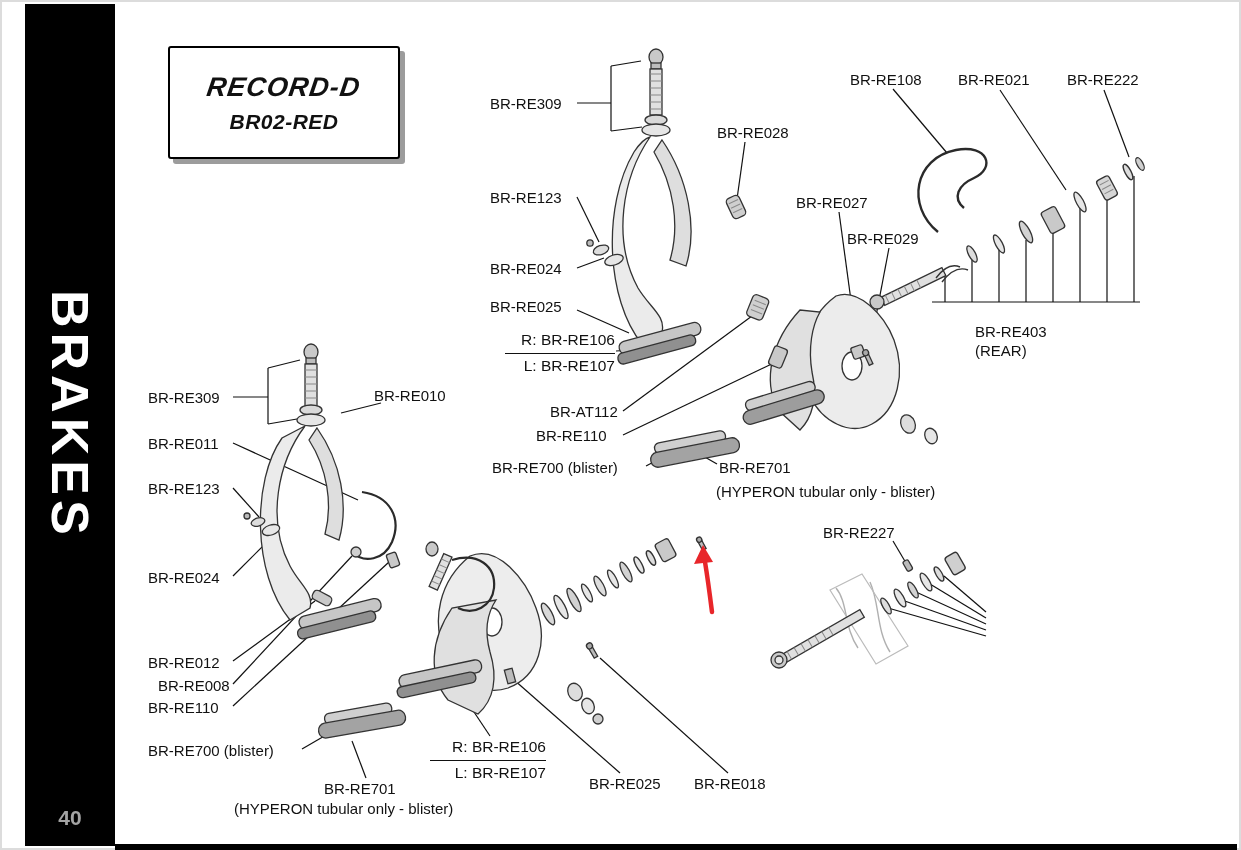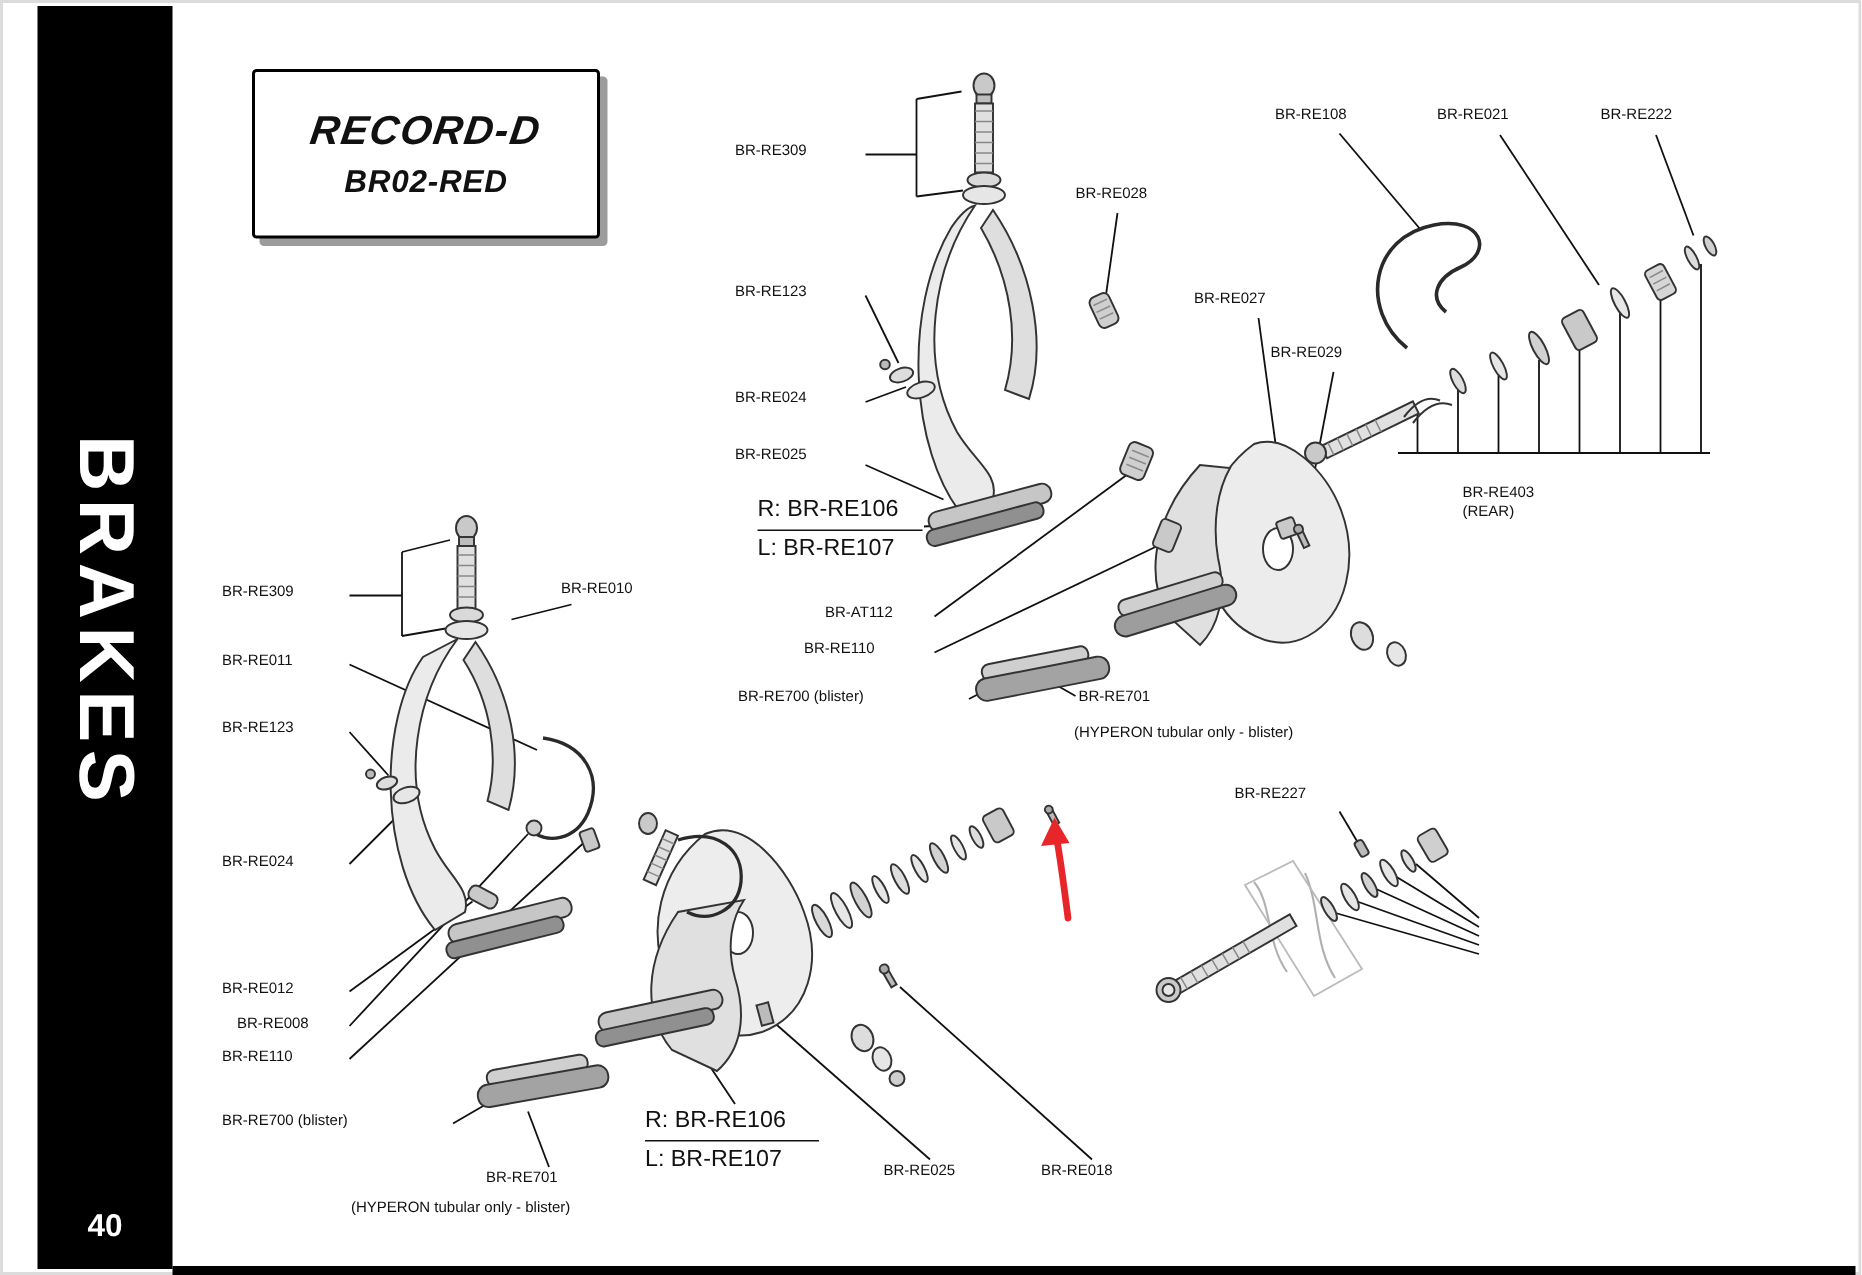--- a/index.html
+++ b/index.html
@@ -7,32 +7,32 @@
   .page {
     position:relative; width:1241px; height:850px; background:#fff; overflow:hidden;
     font-family:"Liberation Sans", sans-serif; color:#111;
     box-shadow: inset 0 0 0 2px #dcdcdc;
   }
   .sidebar { position:absolute; left:25px; top:4px; width:90px; height:842px; background:#000; }
   .sidebar-title {
     position:absolute; left:50%; top:286px; transform:translateX(-50%);
     writing-mode:vertical-rl; color:#fff; font-size:52px; font-weight:bold; letter-spacing:5px;
   }
-  .page-number { position:absolute; left:50%; transform:translateX(-50%); bottom:16px; color:#ffffff; font-size:21px; font-weight:bold;margin-top:32px; }
+  .page-number { position:absolute; left:50%; transform:translateX(-50%); bottom:16px; color:#a3a3a3; font-size:21px; font-weight:bold;margin-top:32px; }
   .bottom-bar { position:absolute; left:115px; top:844px; width:1122px; height:6px; background:#000; }
   .title-box {
     position:absolute; left:168px; top:46px; width:232px; height:113px; background:#fff;
     border:2px solid #000; border-radius:3px; box-shadow:5px 5px 0 #9c9c9c;
     display:flex; flex-direction:column; align-items:center; justify-content:center; gap:7px;
   }
   .title-series { font-style:italic; font-weight:bold; font-size:27px; letter-spacing:1px; transform:skewX(-8deg); }
   .title-model { font-weight:bold; font-size:21px; letter-spacing:.5px;font-style:italic; }
-  .lbl { position:absolute; font-size:10px; white-space:nowrap; line-height:1.25; }
+  .lbl { position:absolute; font-size:15px; white-space:nowrap; line-height:1.25; }
   .lbl.center { white-space:normal; }
-  .frac { position:absolute; font-size:15.5px; line-height:1.2; }
+  .frac { position:absolute; font-size:15.5px; line-height:1.2;text-align:right; }
   .frac .top { border-bottom:1.6px solid #111; padding-bottom:3px; margin-bottom:3px; }
   .art { position:absolute; left:0; top:0; }
 </style>
 </head>
 <body>
 
 <div class="page">
 
   <div class="sidebar">
     <div class="sidebar-title">BRAKES</div>

